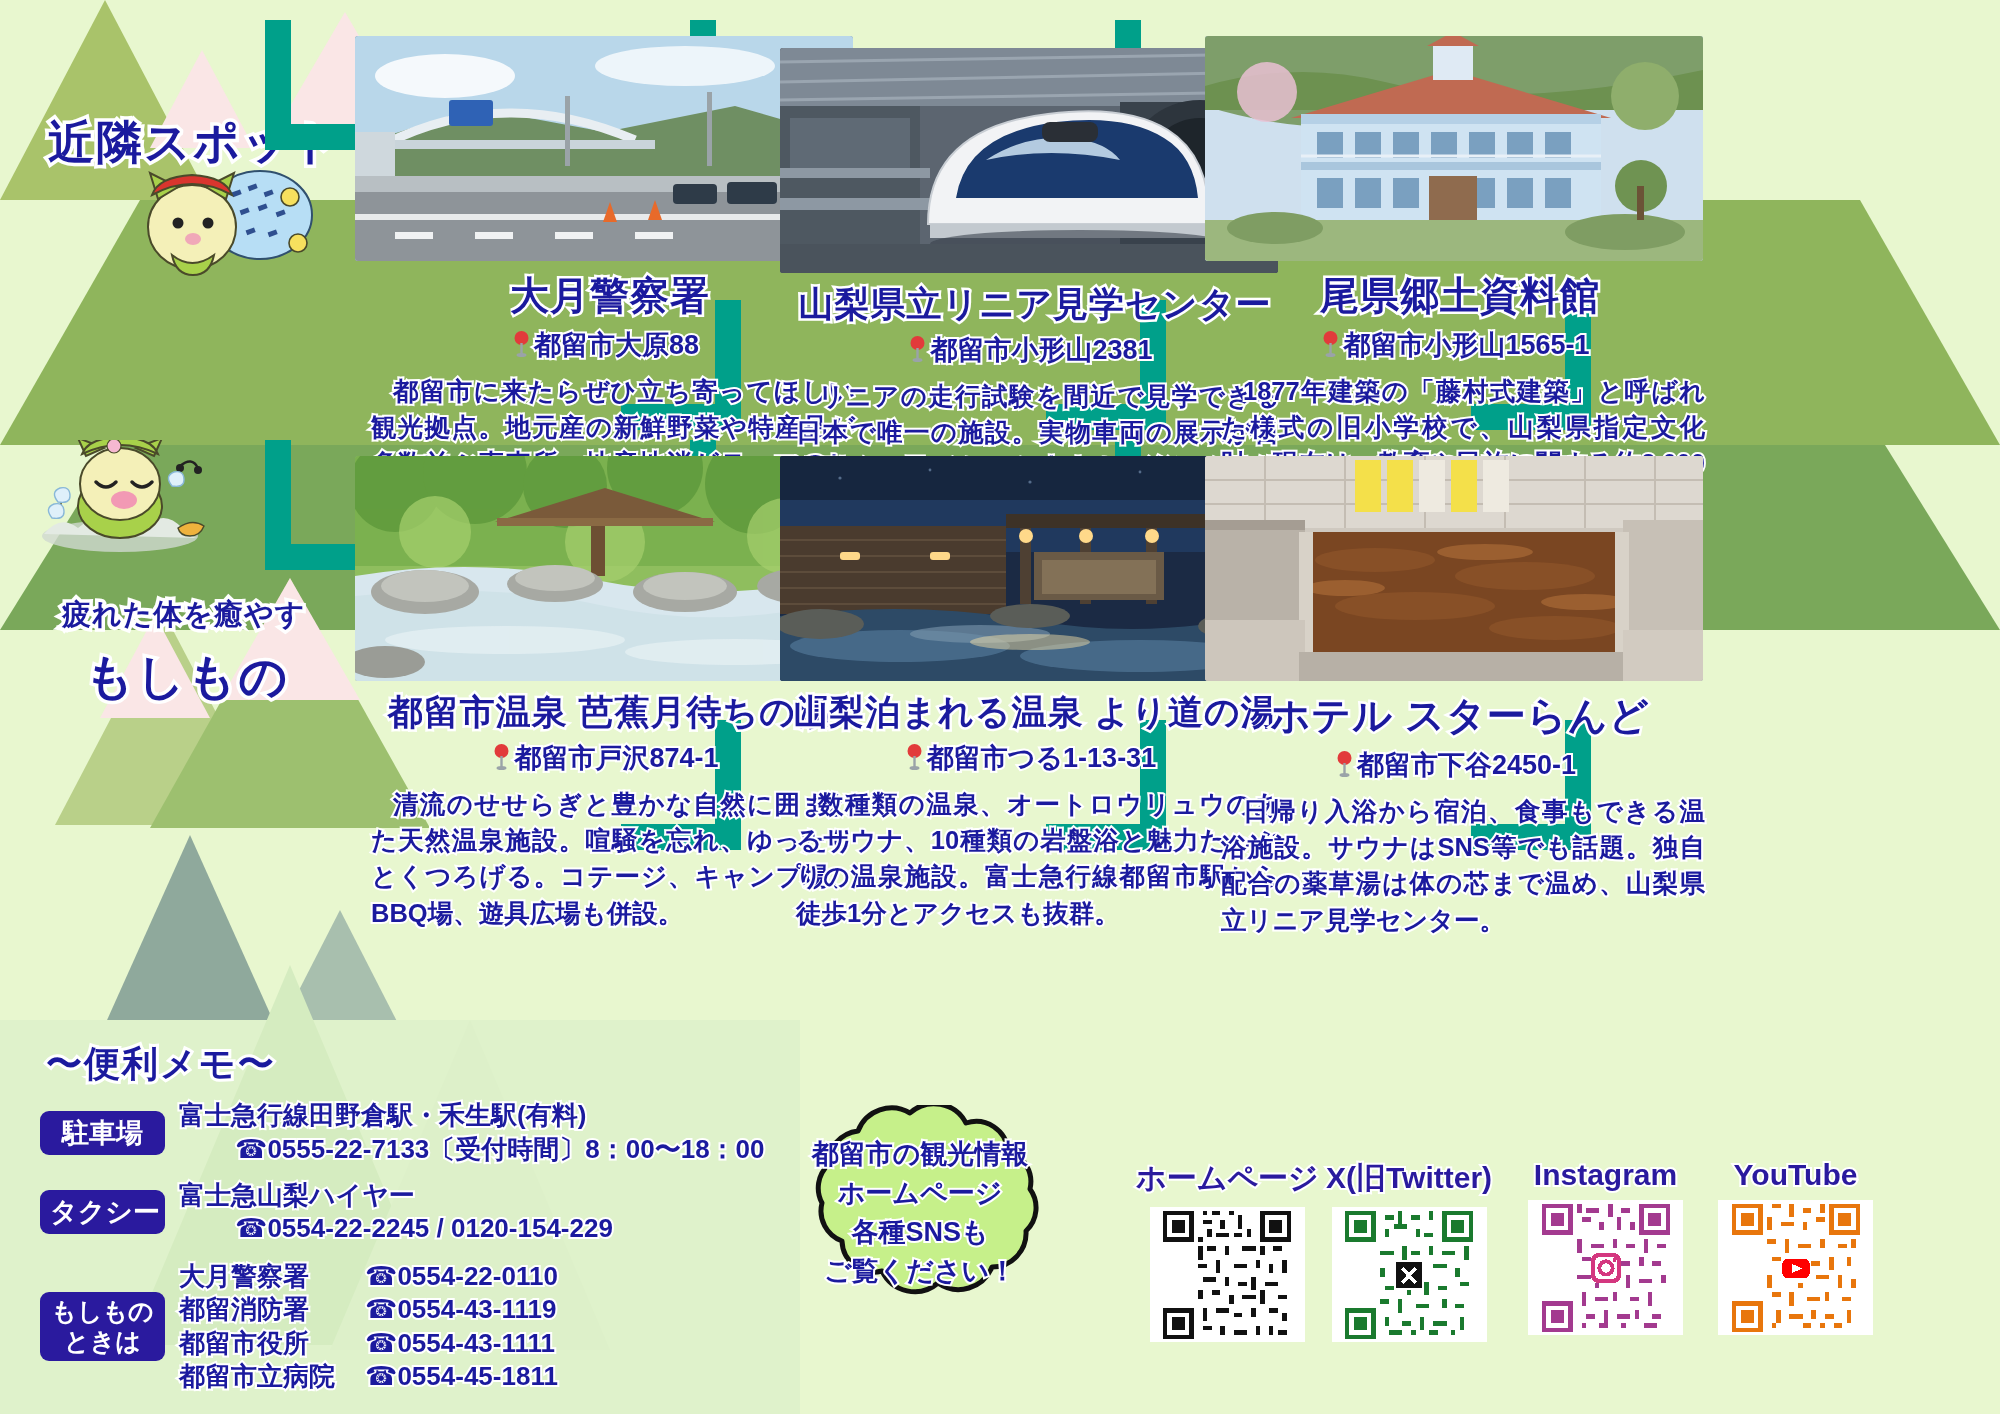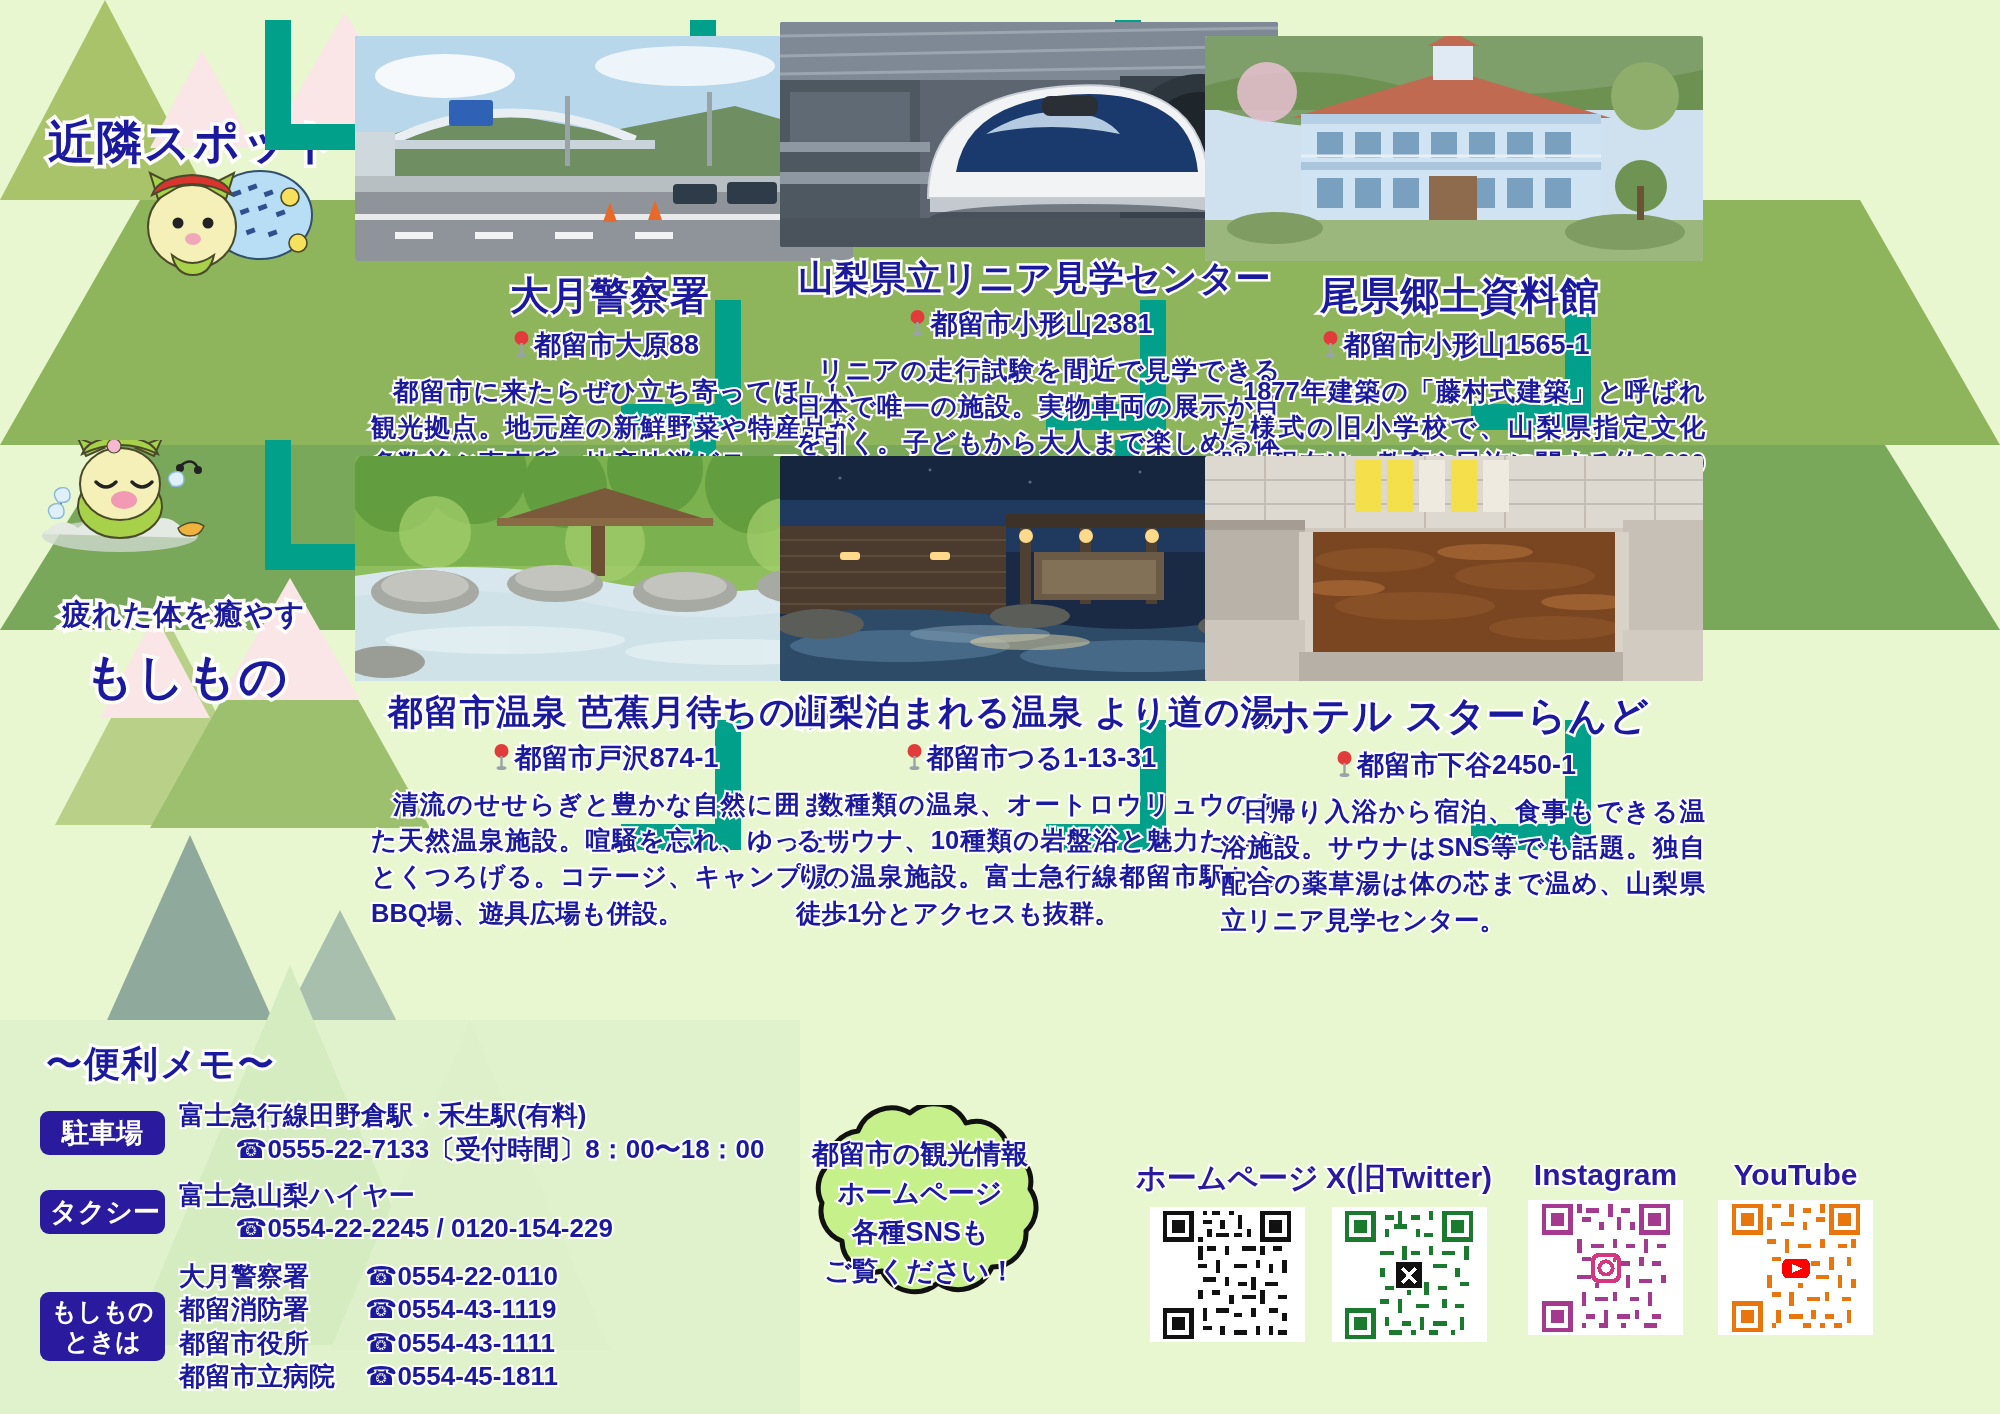--- a/index.html
+++ b/index.html
@@ -420,21 +420,21 @@
         <svg width="17" height="26" viewBox="0 0 17 26">
             <ellipse cx="8.5" cy="7" rx="7" ry="7" fill="#e23b3b"></ellipse>
             <rect x="7.3" y="12" width="2.4" height="12" fill="#9aa3a8"></rect>
             <ellipse cx="8.5" cy="24" rx="5" ry="2" fill="#9aa3a8"></ellipse>
           </svg>
       </span><span>都留市大原88</span>
     </div>
     <div class="card-desc">都留市に来たらぜひ立ち寄ってほしい観光拠点。地元産の新鮮野菜や特産品が多数並ぶ直売所、地産地消がテーマのレストランもおすすめ。</div>
   </div>
 
-  <div class="card" style="left:780px; top:22px;">
+  <div class="card" style="left:780px; top:48px;">
     <div class="card-photo">
       <svg width="498" height="225" viewBox="0 0 498 225" preserveAspectRatio="none">
         <rect width="498" height="225" fill="#5c6570"></rect>
         <rect x="0" y="0" width="498" height="58" fill="#7e8995"></rect>
         <g stroke="#9aa5b0" stroke-width="3">
           <line x1="0" y1="14" x2="498" y2="6"></line>
           <line x1="0" y1="34" x2="498" y2="24"></line>
           <line x1="0" y1="52" x2="498" y2="44"></line>
         </g>
         <rect x="0" y="58" width="140" height="167" fill="#4e5861"></rect>

